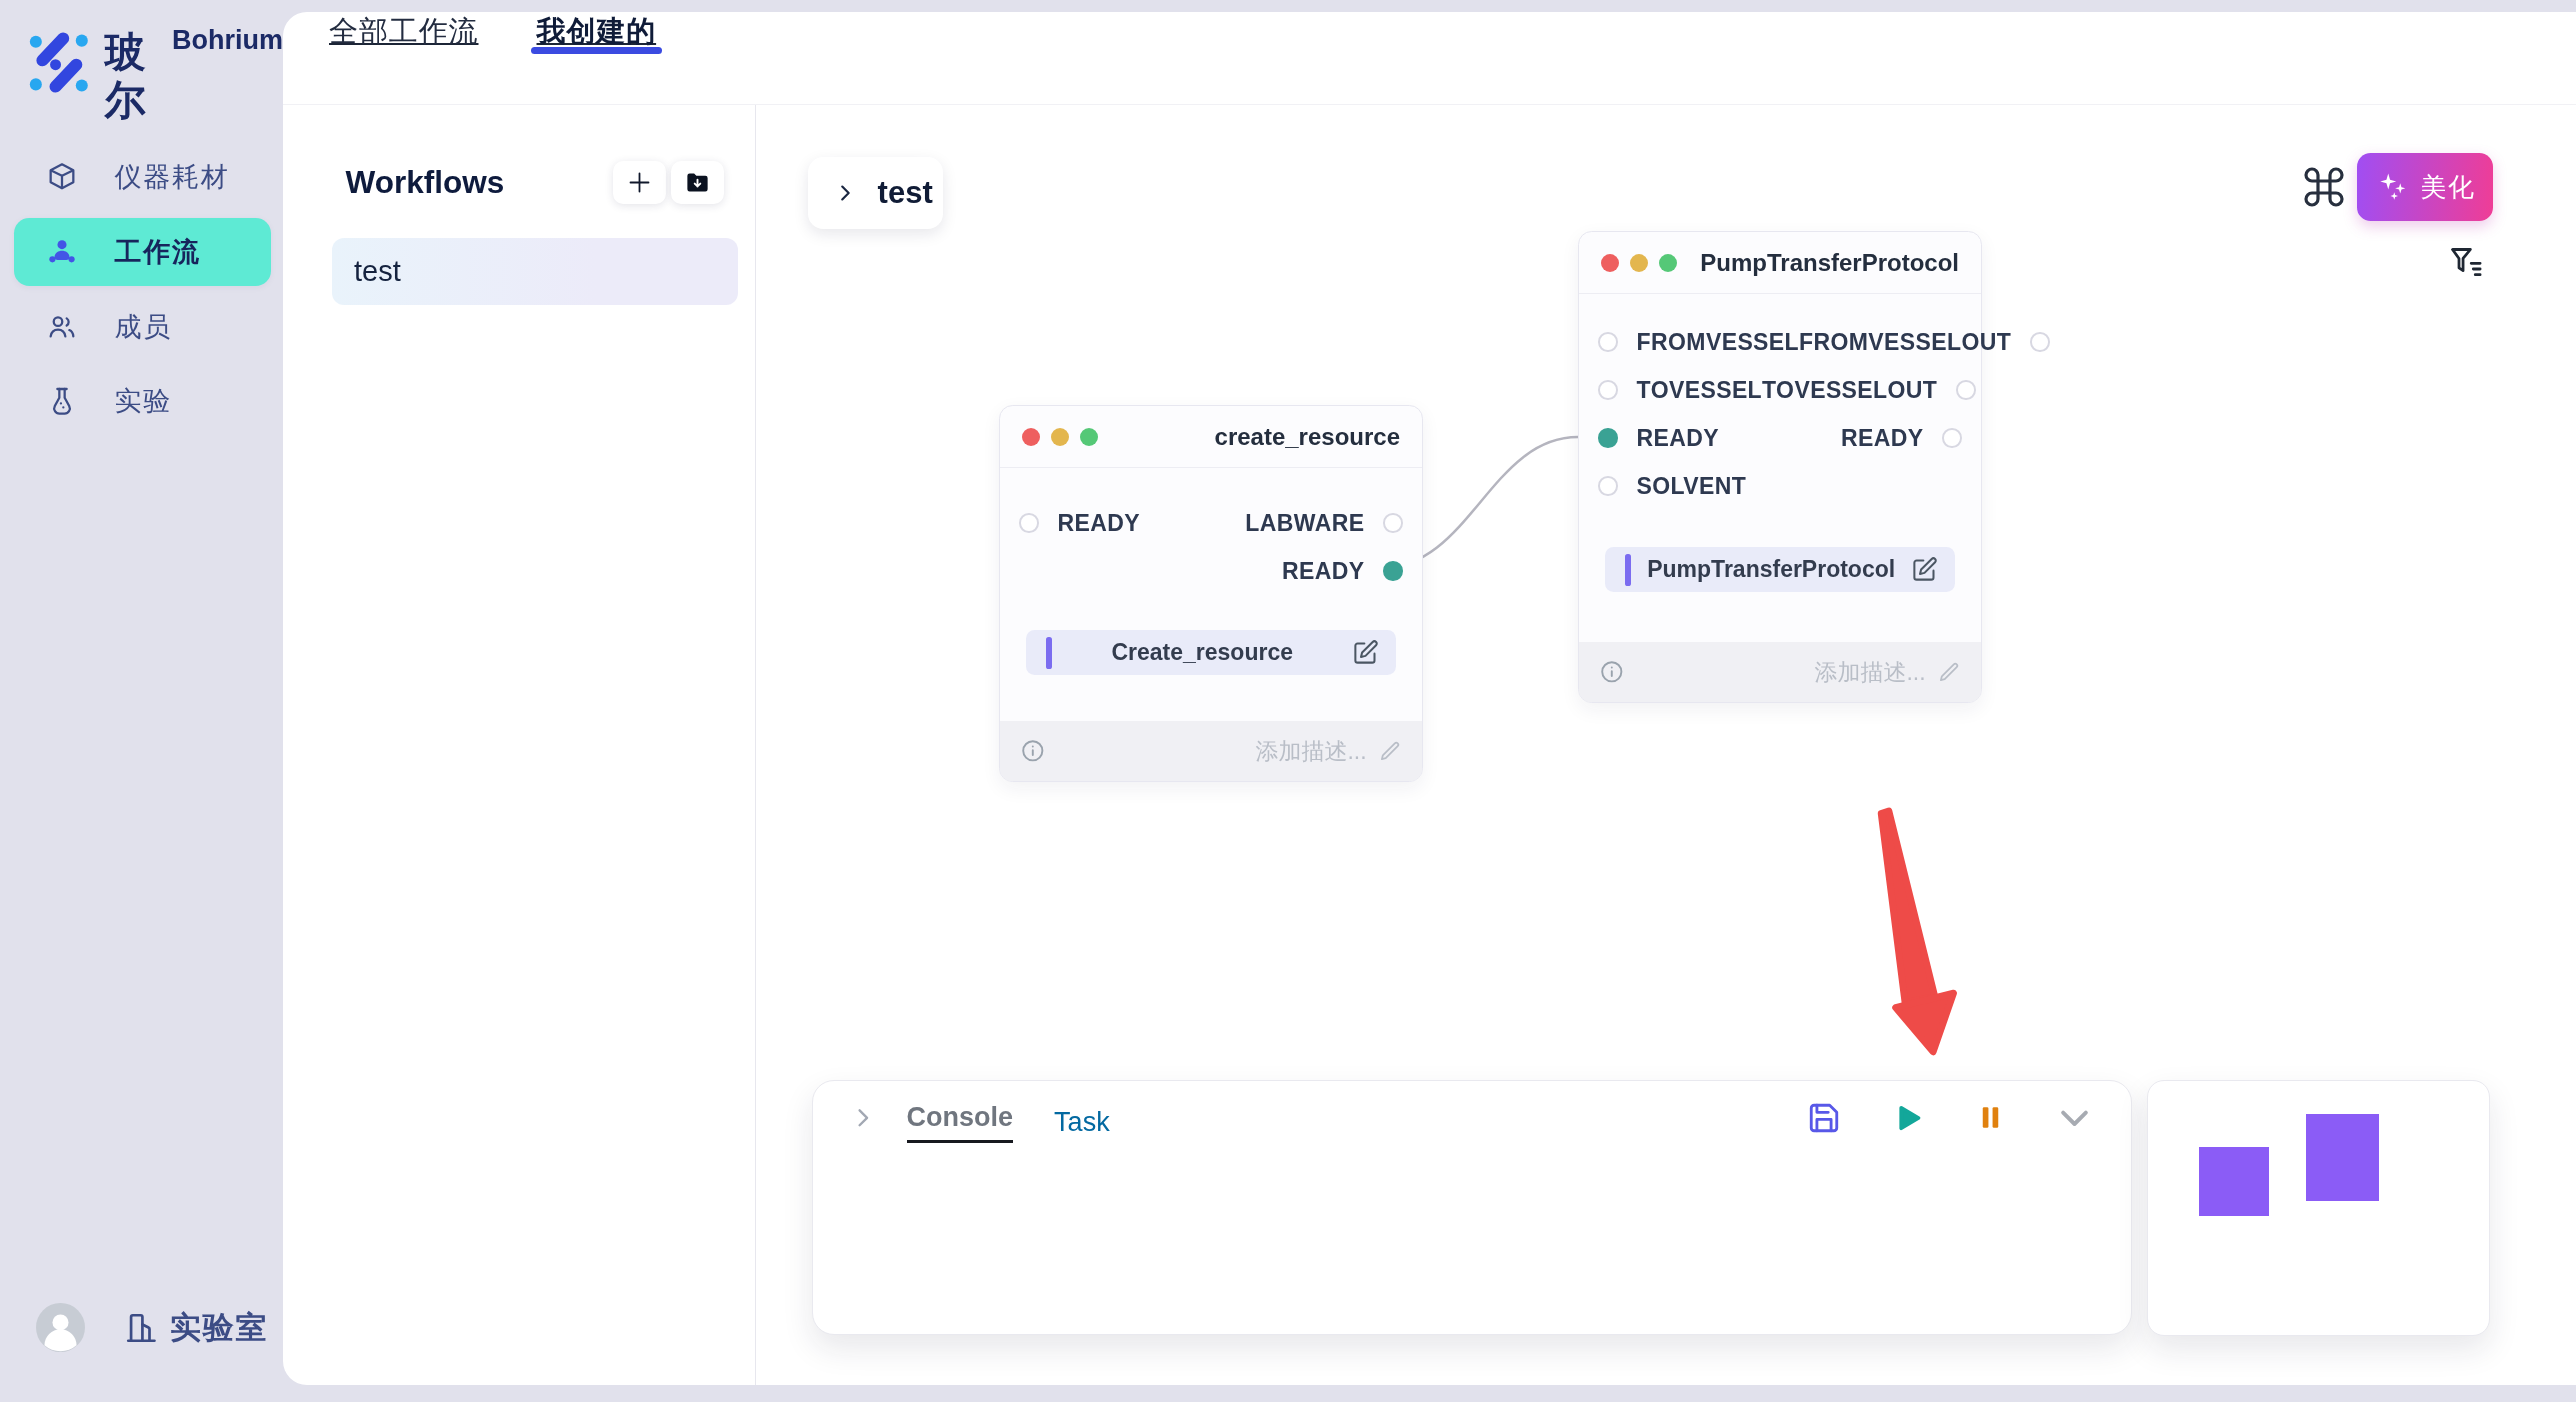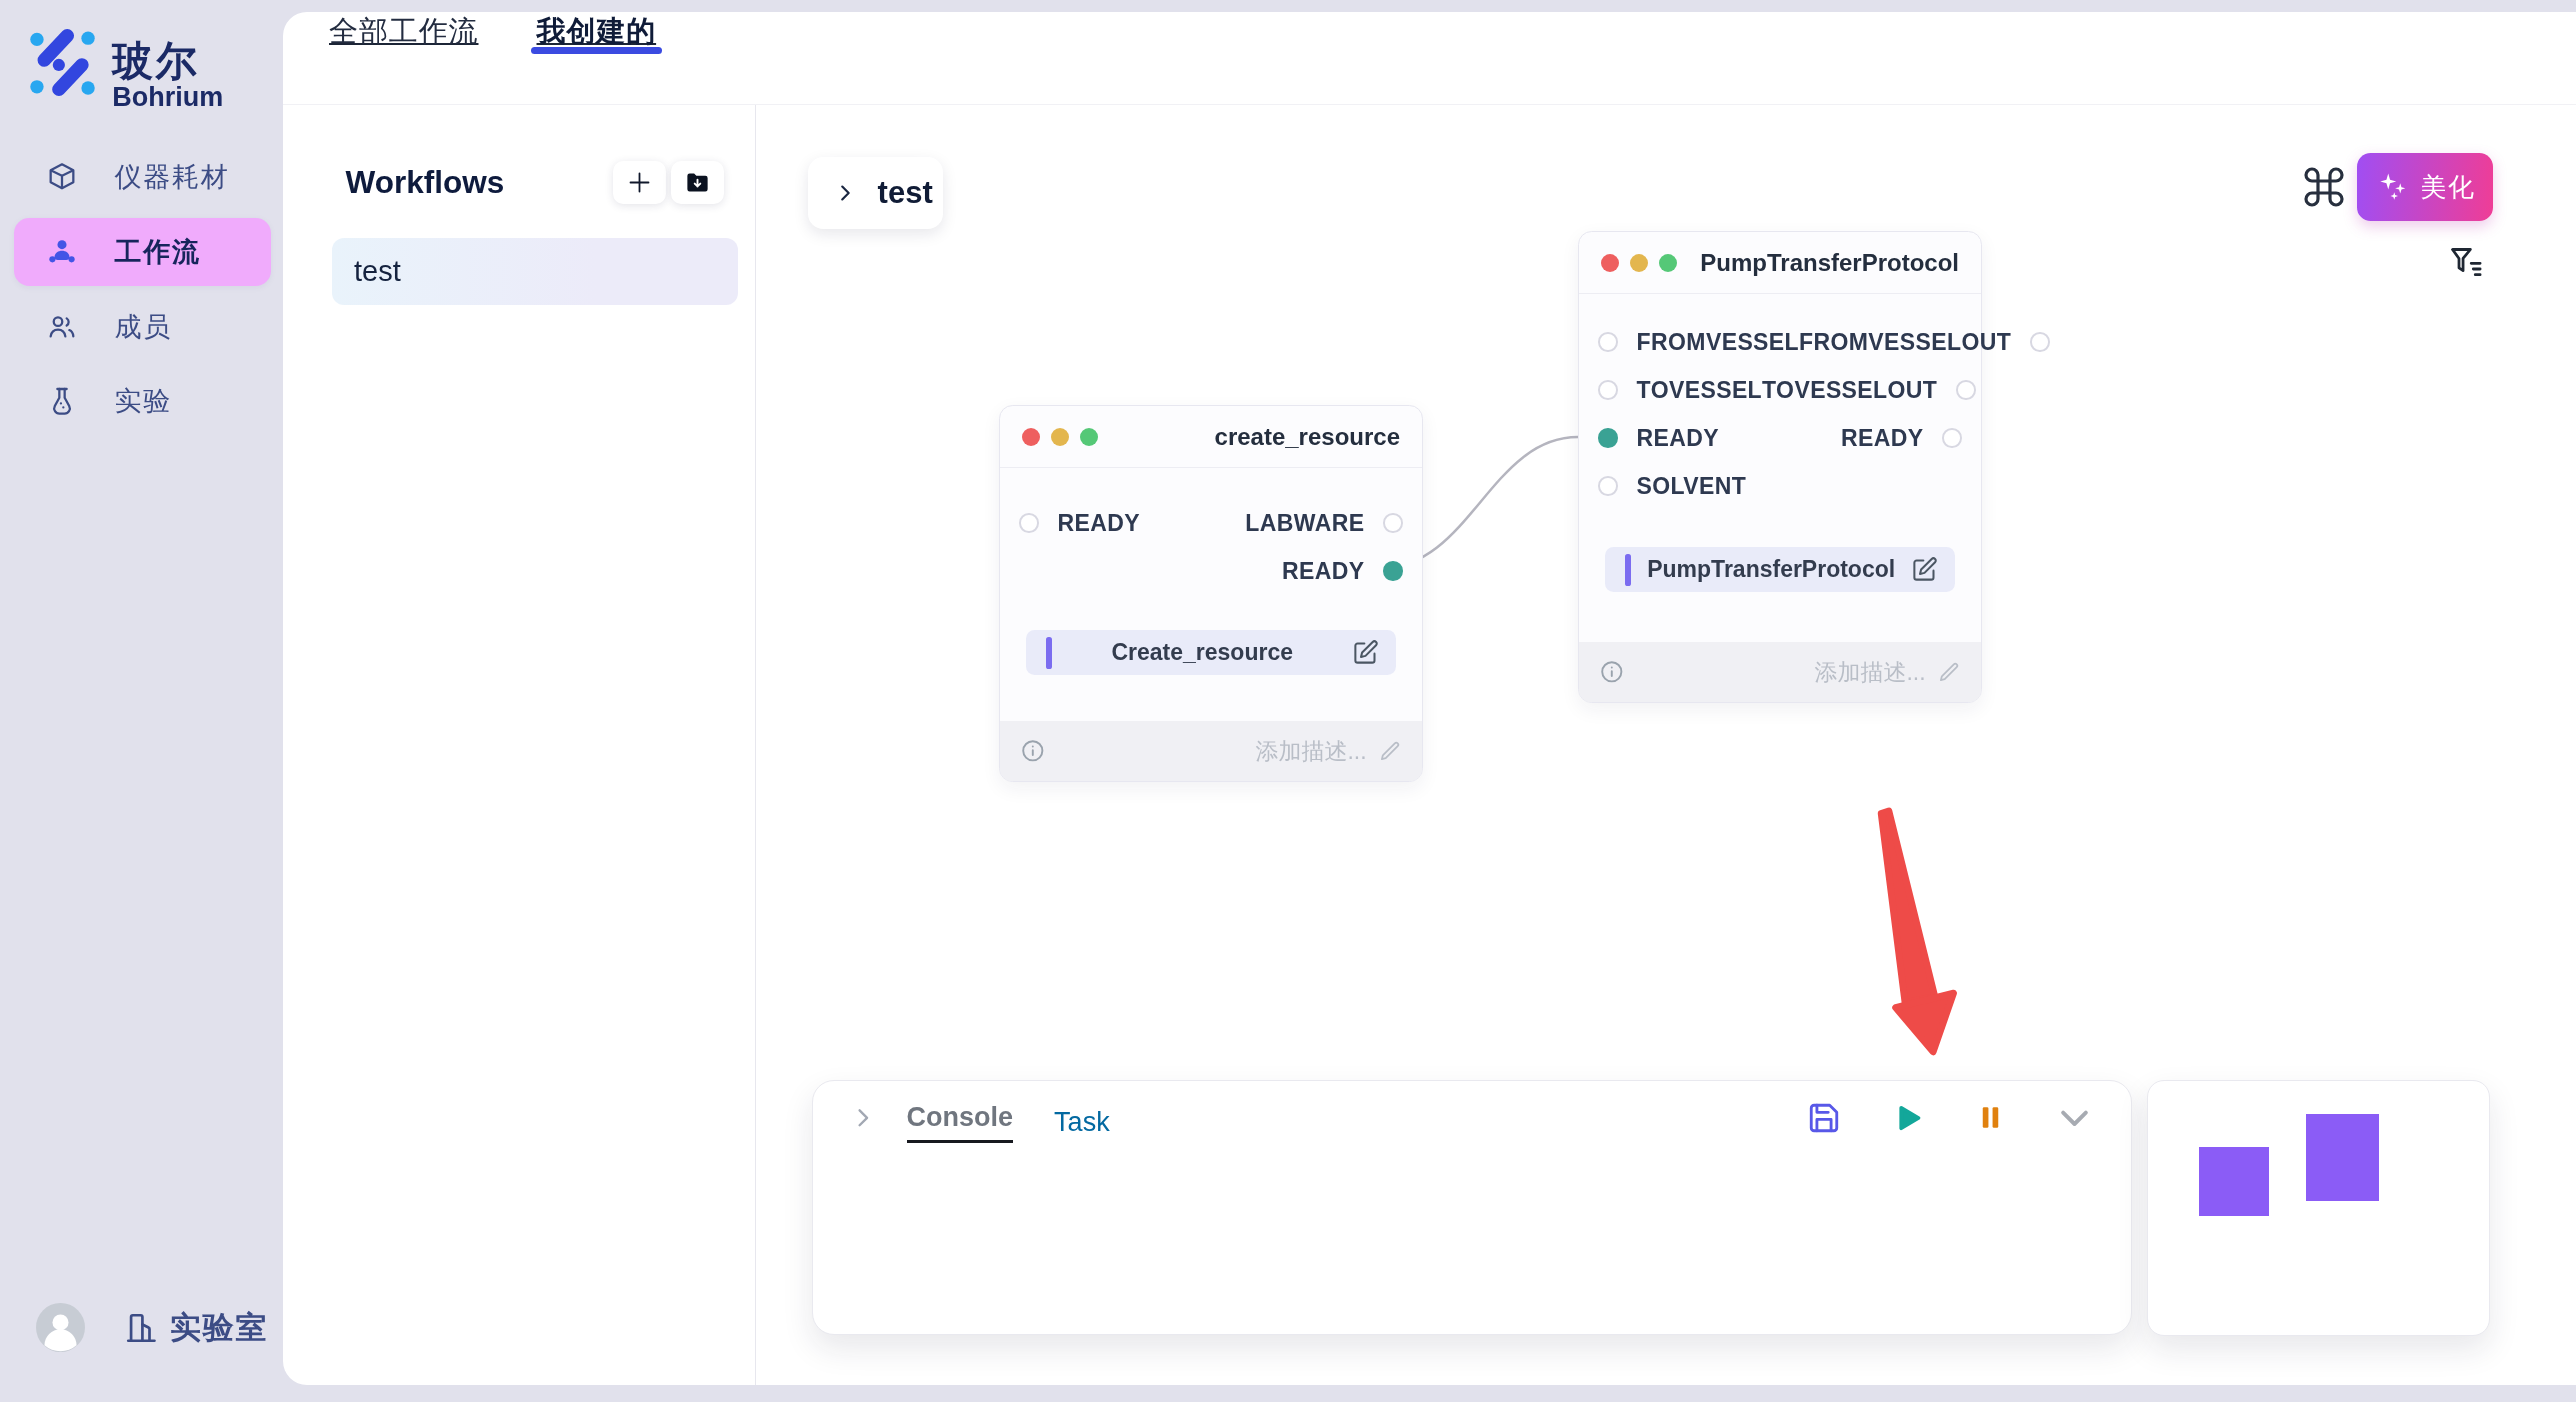--- a/index.html
+++ b/index.html
@@ -4,29 +4,29 @@
 <style>
   html,body{margin:0;padding:0;}
   body{width:2576px;height:1402px;overflow:hidden;background:#e1e1ec;
        font-family:"Liberation Sans", sans-serif;color:#1c2536;}
   #screen{position:relative;width:2576px;height:1402px;}
 
   
   .sidebar{position:absolute;left:0;top:0;width:283px;height:100%;}
   .logo-row{position:absolute;left:25.6px;top:25.6px;display:flex;align-items:flex-start;gap:13.6px;}
   .logo-mark{width:73px;height:73px;}
-  .logo-text{display:flex;flex-direction:column;margin-top:11px;}
+  .logo-text{display:flex;margin-top:2px;}
   .logo-cn{font-size:41px;font-weight:800;color:#1b2a66;letter-spacing:2.6px;line-height:48px;}
   .logo-en{font-size:27px;font-weight:700;color:#1b2a66;line-height:25.6px;}
 
   .menu{position:absolute;left:13.6px;top:143px;width:257px;display:flex;flex-direction:column;gap:6.8px;}
   .menu-item{height:68px;border-radius:15.3px;display:flex;align-items:center;gap:37px;padding-left:32px;cursor:pointer;}
   .menu-item .mi-icon{width:32px;height:32px;color:#3c4c85;display:flex;}
   .menu-item .mi-label{font-size:27px;color:#3c4c85;letter-spacing:1.7px;}
-  .menu-item.active{background:#f0abfc;box-shadow:0 1.7px 6.8px rgba(40,40,90,.05);}
+  .menu-item.active{background:#5eead4;box-shadow:0 1.7px 6.8px rgba(40,40,90,.05);}
   .menu-item.active .mi-icon{color:#4355e6;}
   .menu-item.active .mi-label{color:#17255c;font-weight:700;}
 
   .side-footer{position:absolute;left:36px;top:1303px;display:flex;align-items:center;gap:0;}
   .avatar{width:49px;height:49px;}
   .lab-icon{width:34px;height:34px;color:#3c4c85;margin-left:39px;display:flex;}
   .lab-label{font-size:31px;font-weight:600;color:#3c4c85;margin-left:12px;letter-spacing:1.7px;}
 
   
   .main{position:absolute;left:283px;top:12px;width:2293px;height:1373px;background:#ffffff;

